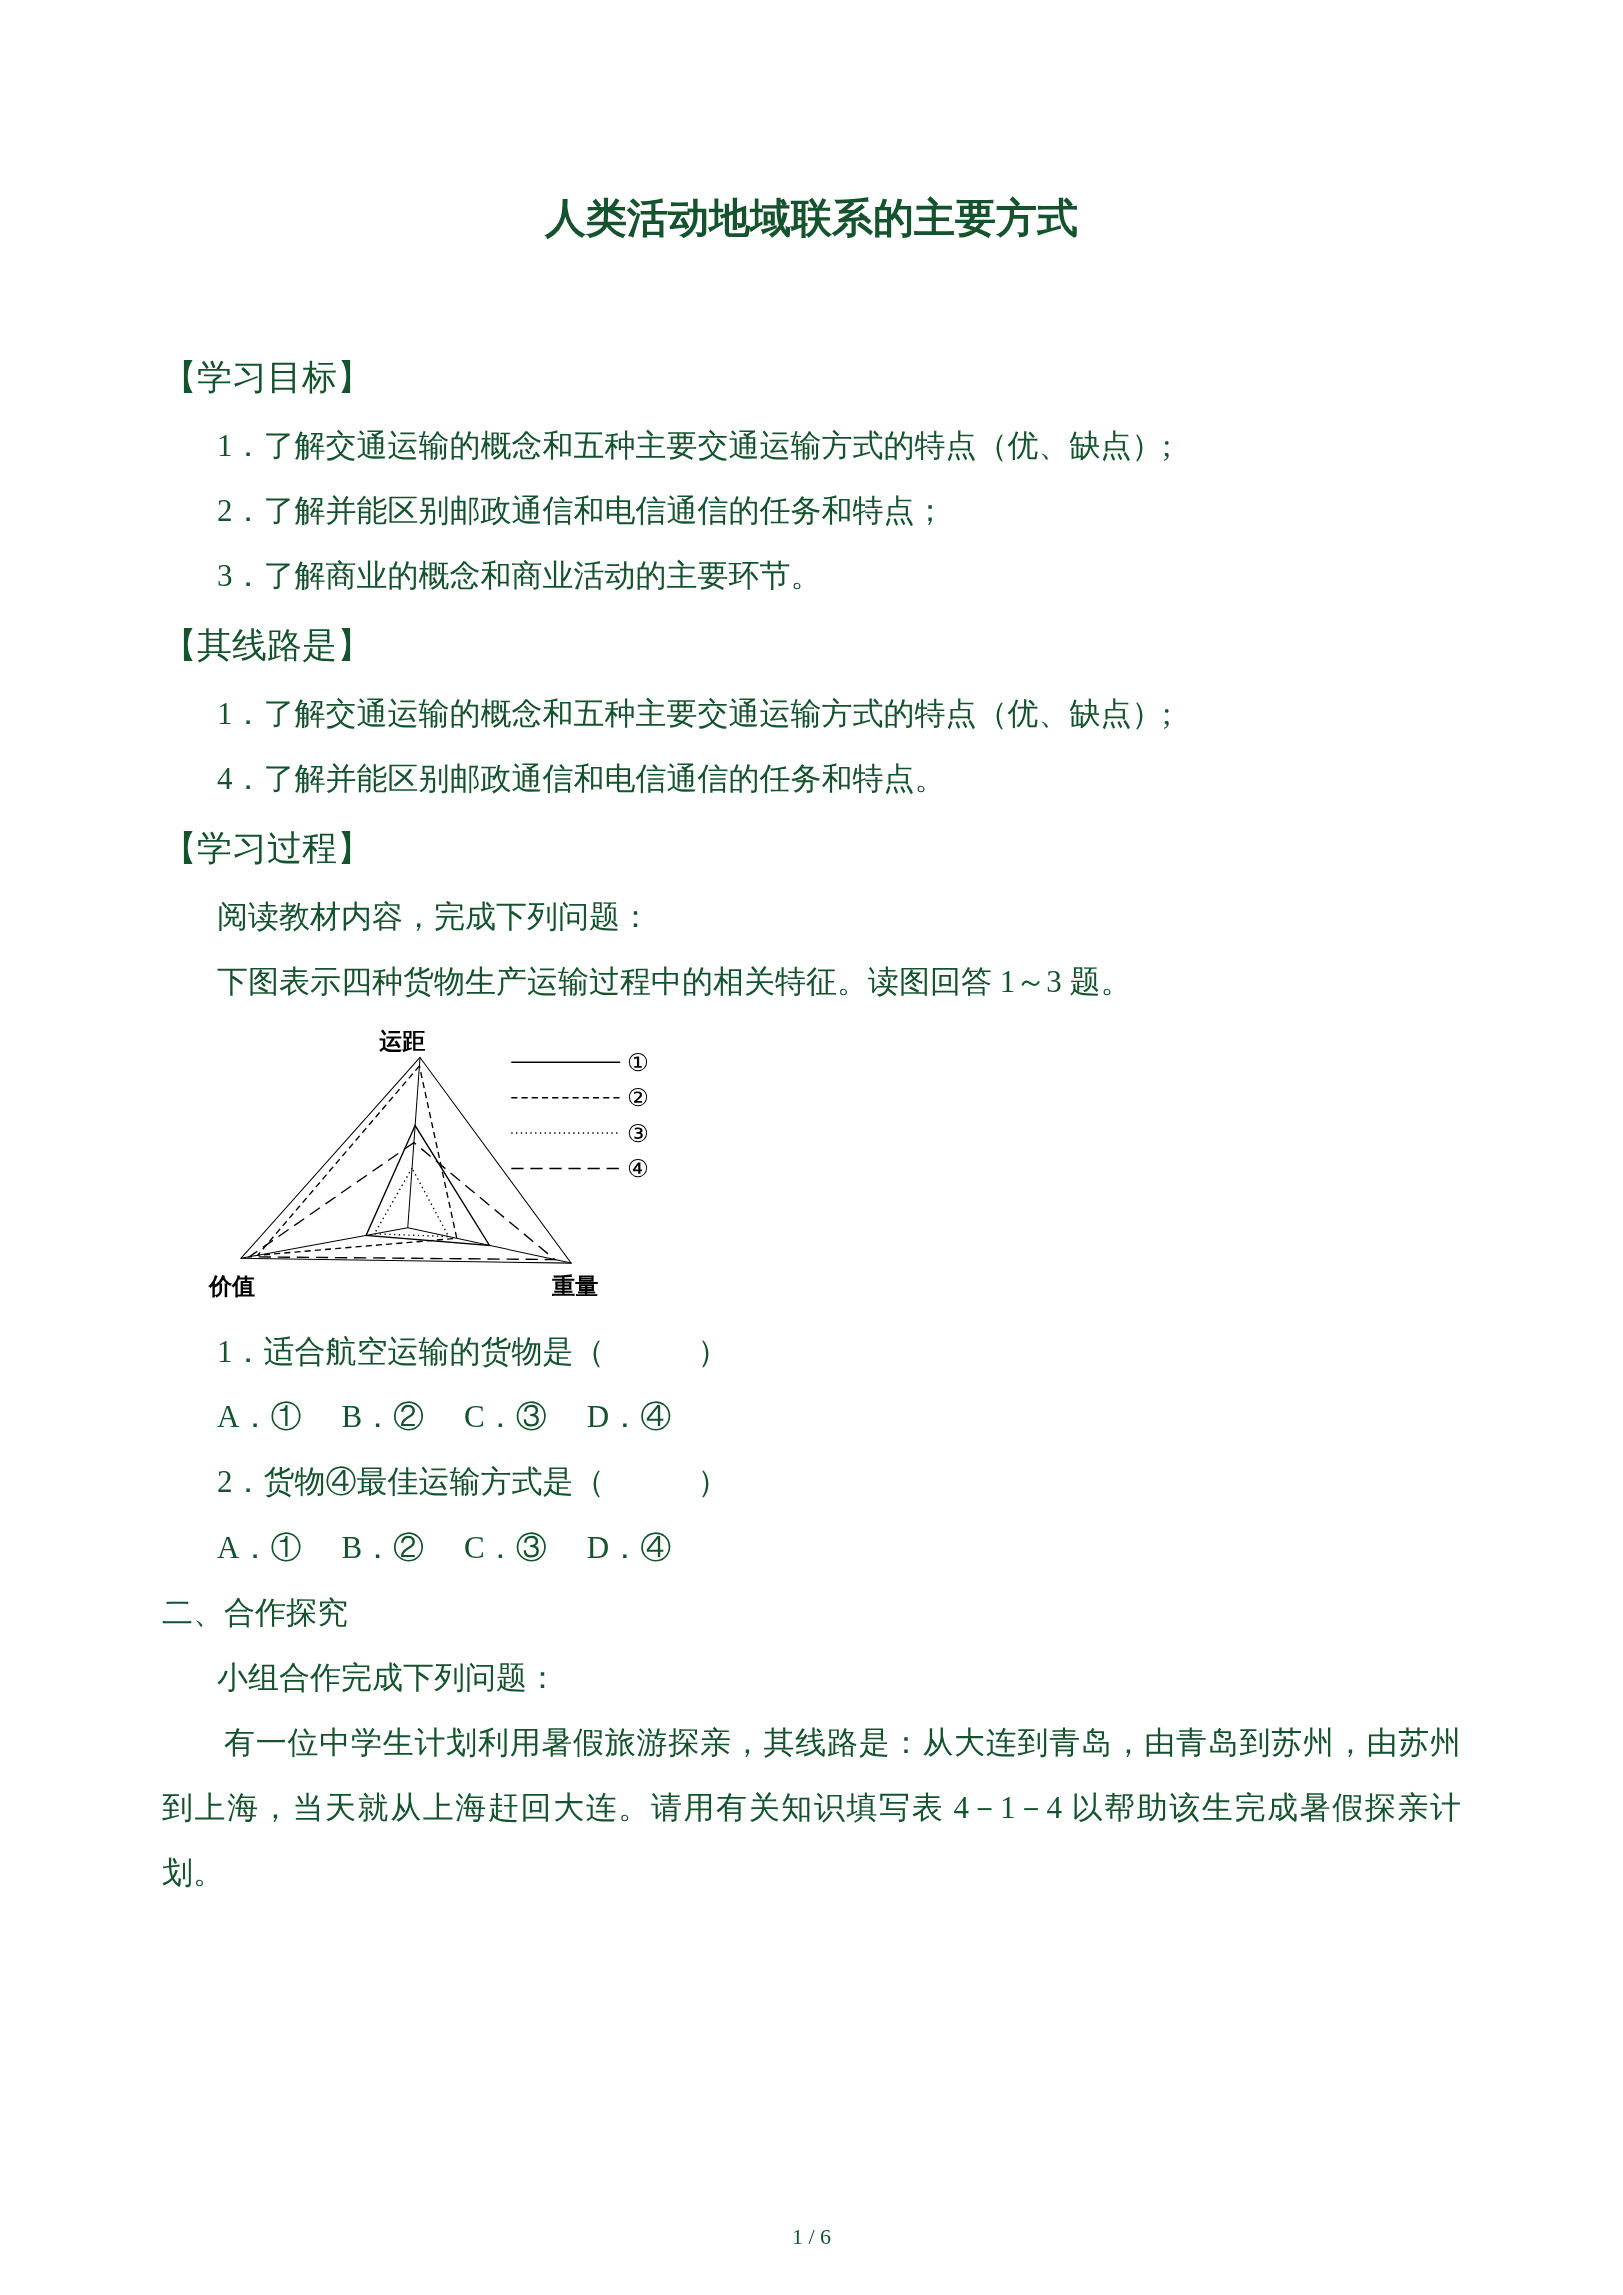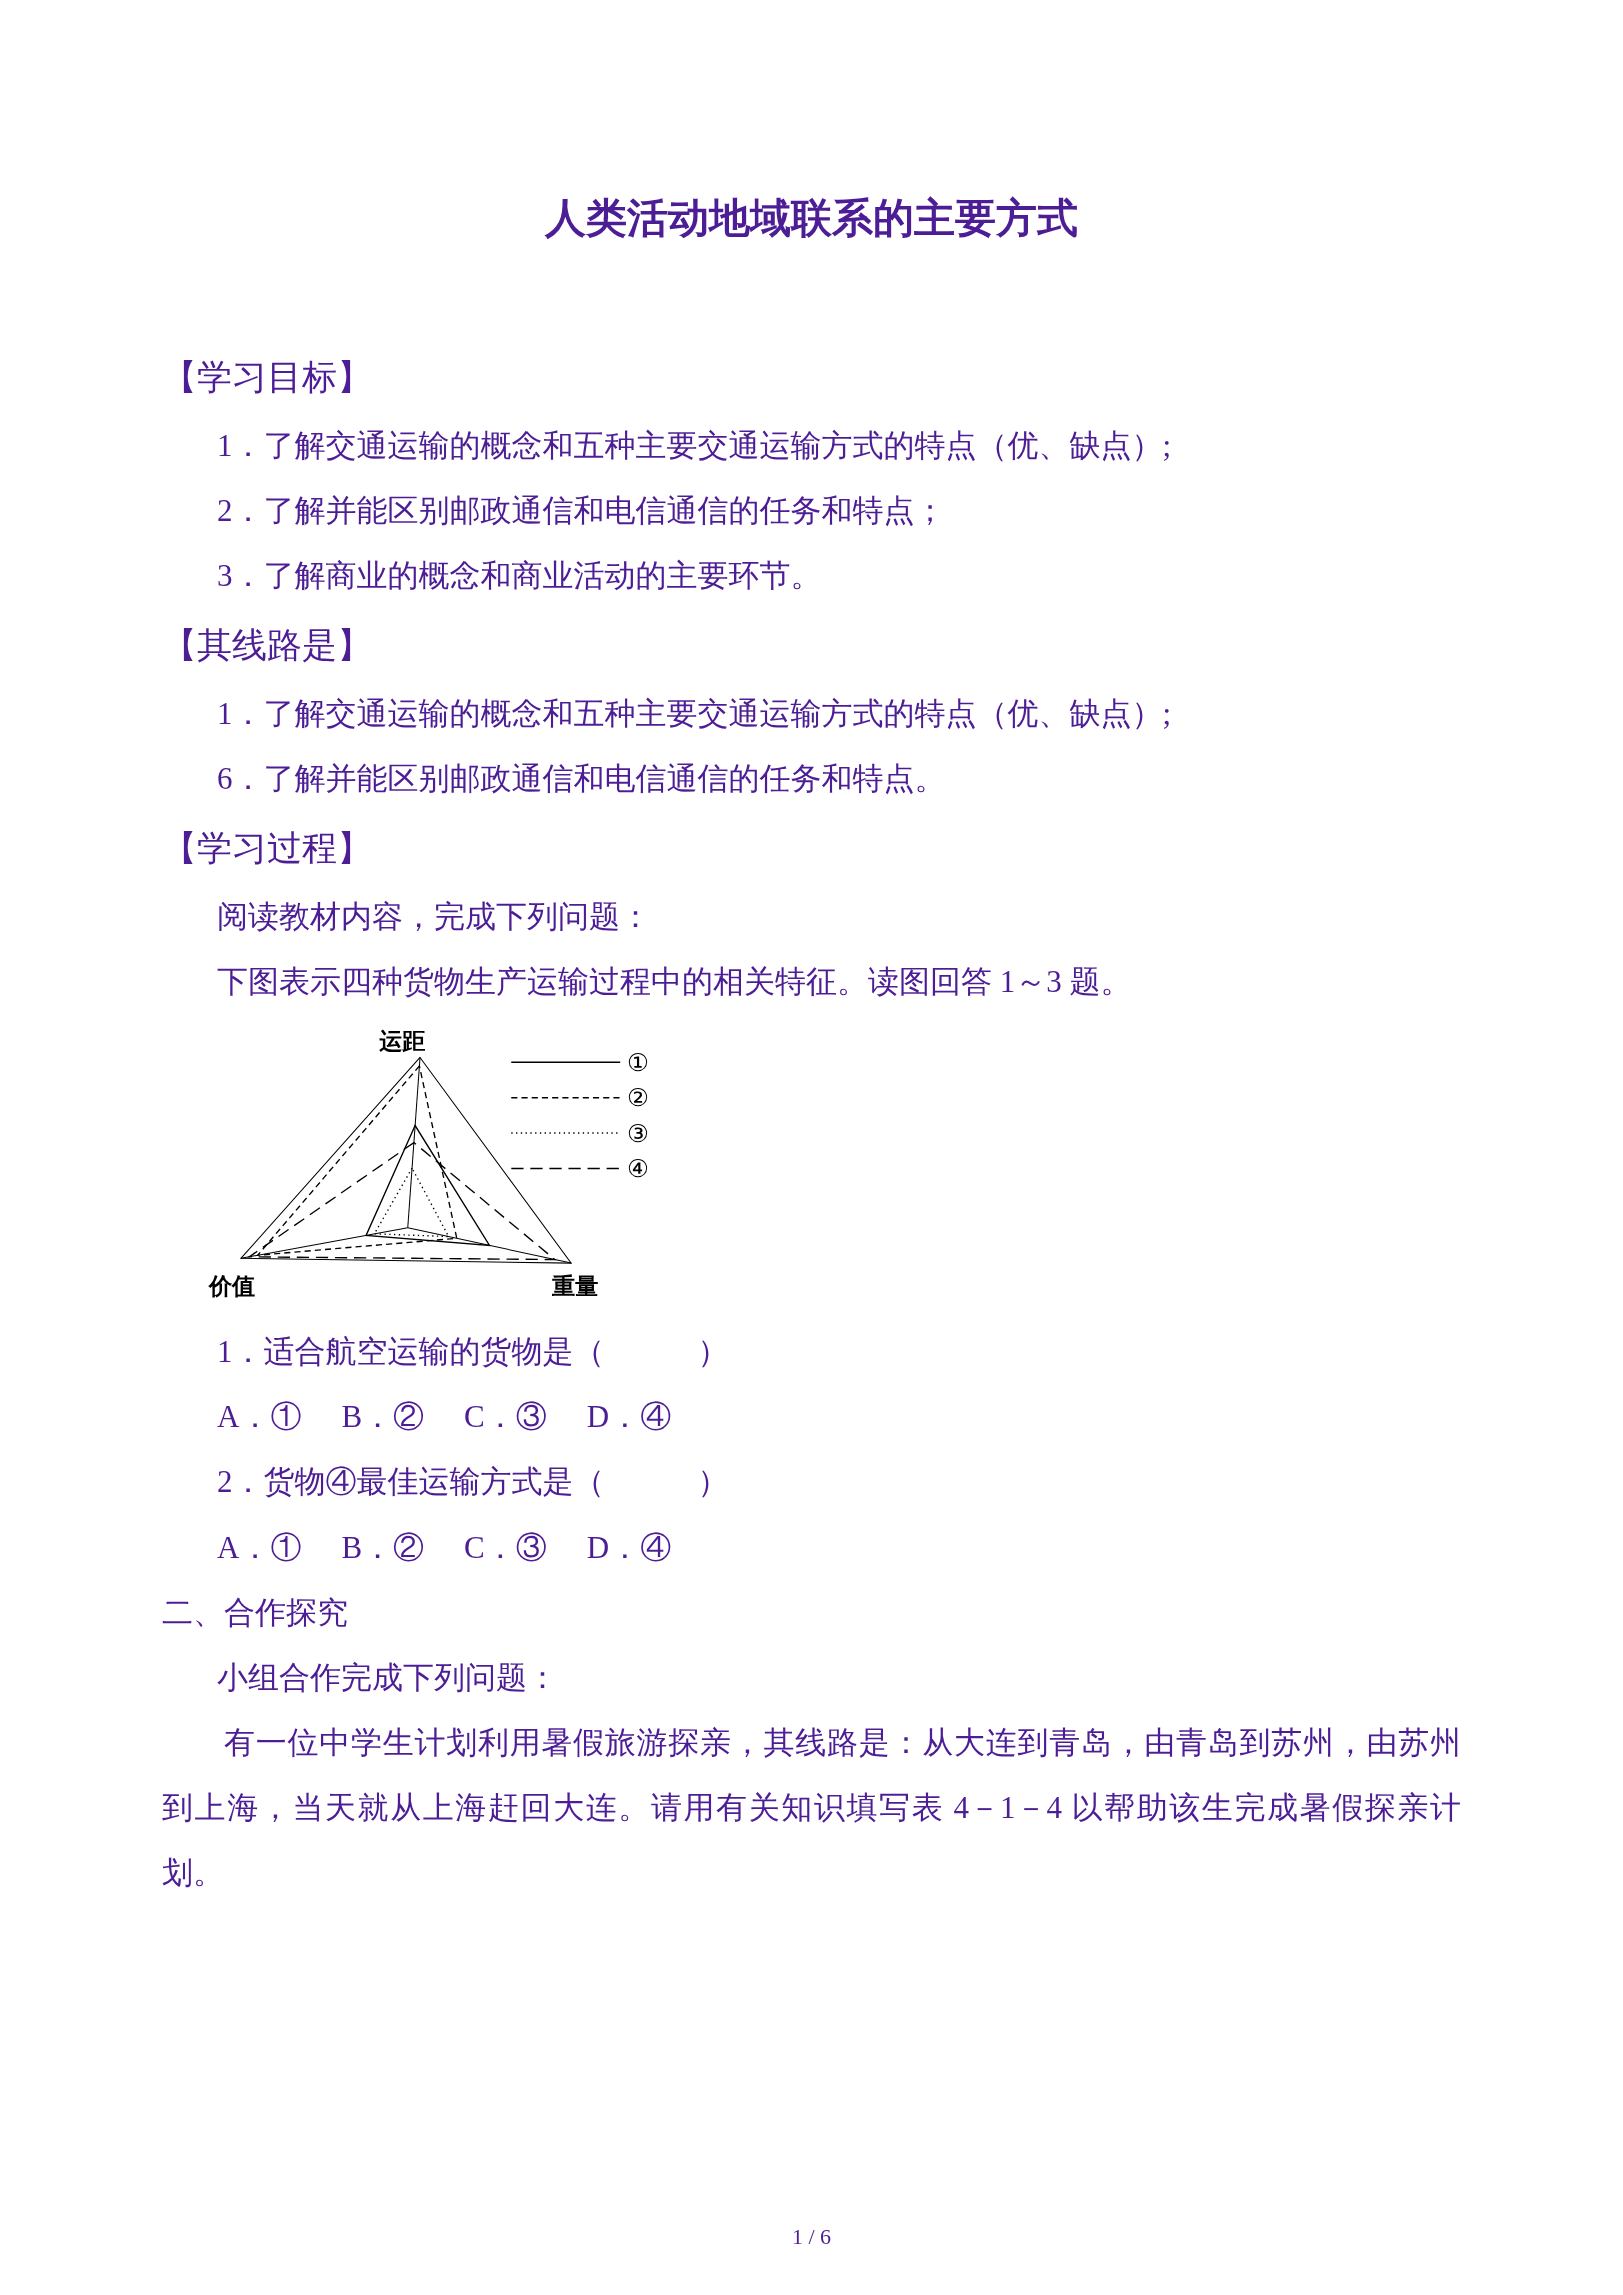--- a/index.html
+++ b/index.html
@@ -2,21 +2,21 @@
 <html style="font-size:11px"><head>
 <meta charset="utf-8">
 <style>
   * { margin: 0; padding: 0; box-sizing: border-box; }
   html, body { background: #888; }
   .page {
     width: 1623px;
     height: 2295px;
     margin: 0 auto;
     background: #ffffff;
-    color: #4c1d95;
+    color: #14532d;
     position: relative;
     font-family: "Liberation Serif", "DejaVu Serif", serif;
     font-size: 31px;
     overflow: hidden;
   }
   .content { padding: 194px 162px 0 162px; }
   .doc-title {
     text-align: center;
     font-size: 41px;
     font-weight: bold;
@@ -75,21 +75,21 @@
     <section>
       <h2 class="sec-heading">【学习目标】</h2>
       <p class="line indent1">1．了解交通运输的概念和五种主要交通运输方式的特点（优、缺点）;</p>
       <p class="line indent1">2．了解并能区别邮政通信和电信通信的任务和特点；</p>
       <p class="line indent1">3．了解商业的概念和商业活动的主要环节。</p>
     </section>
 
     <section>
       <h2 class="sec-heading">【其线路是】</h2>
       <p class="line indent1">1．了解交通运输的概念和五种主要交通运输方式的特点（优、缺点）;</p>
-      <p class="line indent1">6．了解并能区别邮政通信和电信通信的任务和特点。</p>
+      <p class="line indent1">4．了解并能区别邮政通信和电信通信的任务和特点。</p>
     </section>
 
     <section>
       <h2 class="sec-heading">【学习过程】</h2>
 
       <p class="line indent1">阅读教材内容，完成下列问题：</p>
       <p class="line indent1">下图表示四种货物生产运输过程中的相关特征。读图回答 1～3 题。</p>
 
       <div class="chart-wrap">
         <svg id="radar-svg" width="464" height="286" viewBox="0 0 680 420" style="font-size:45px">

